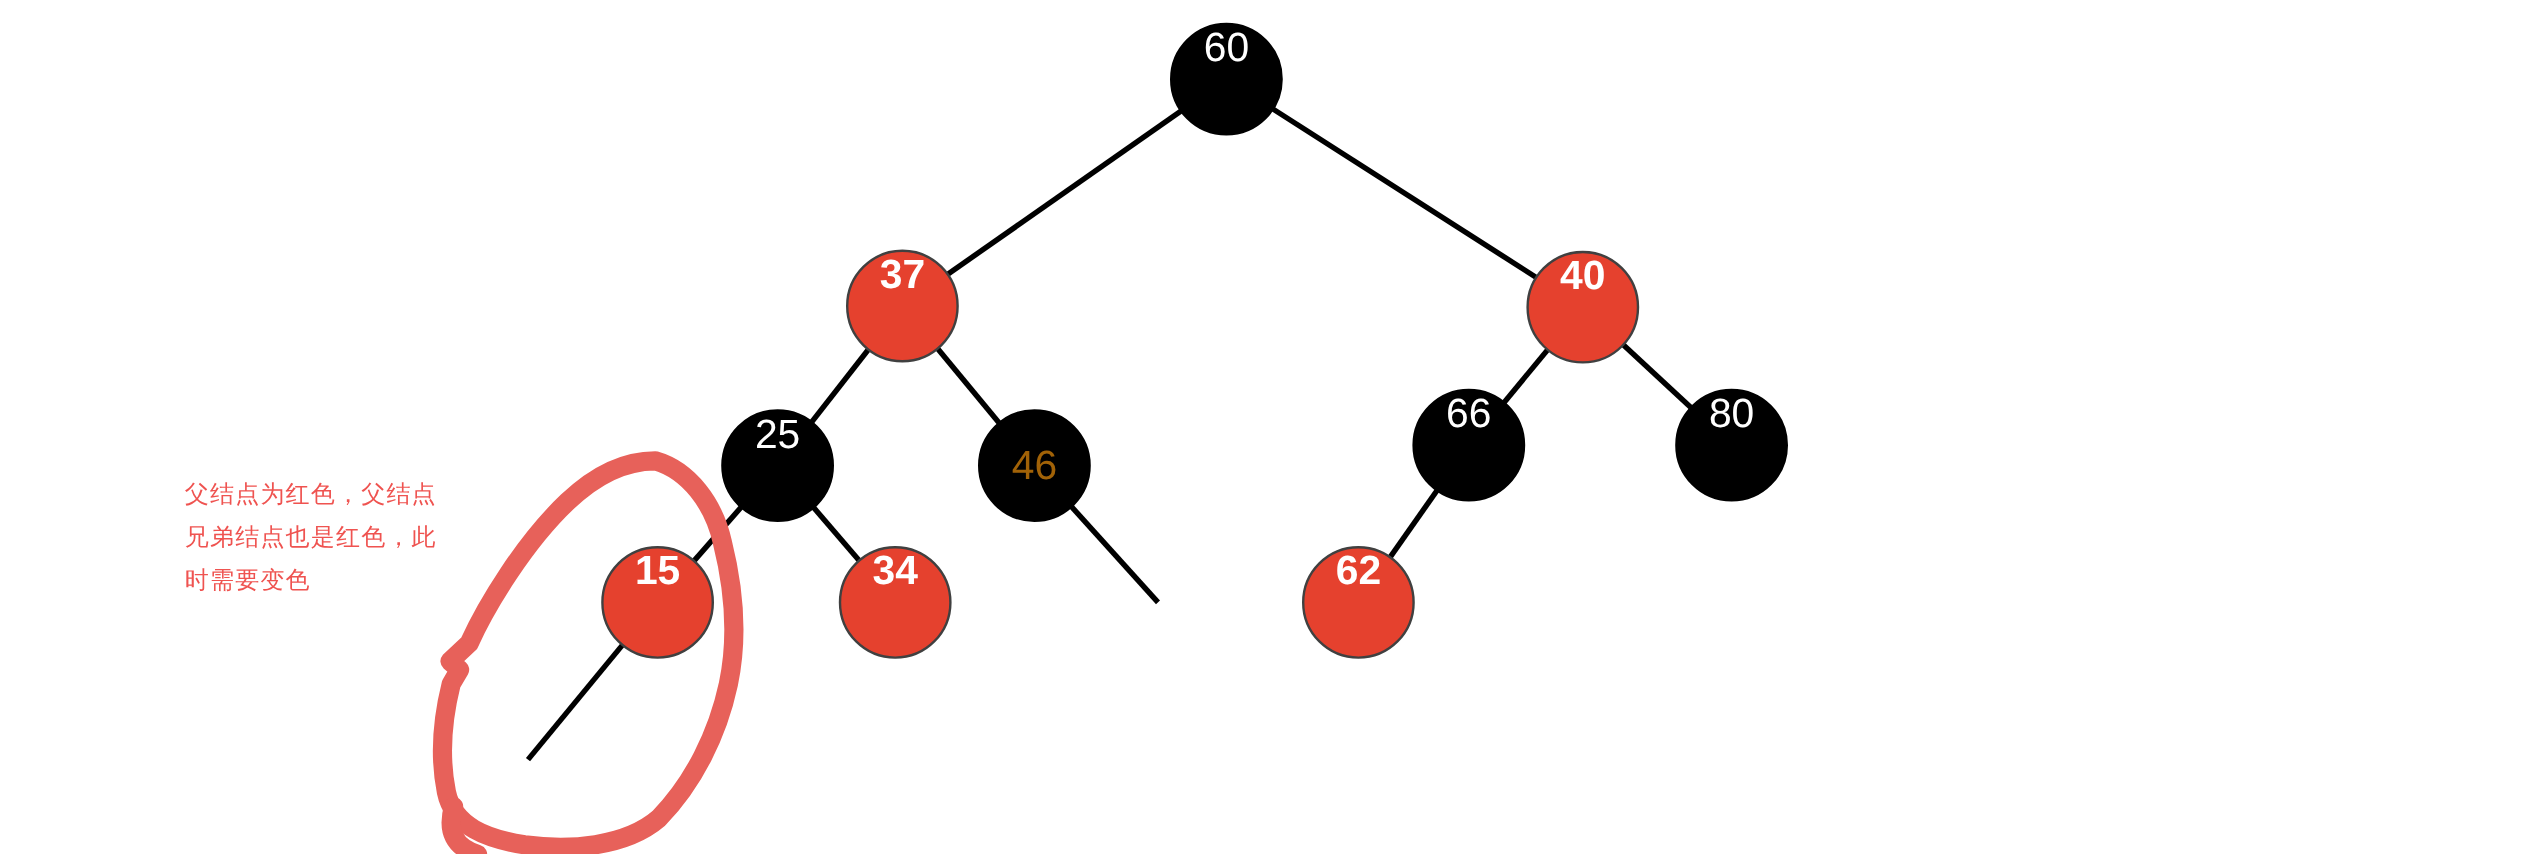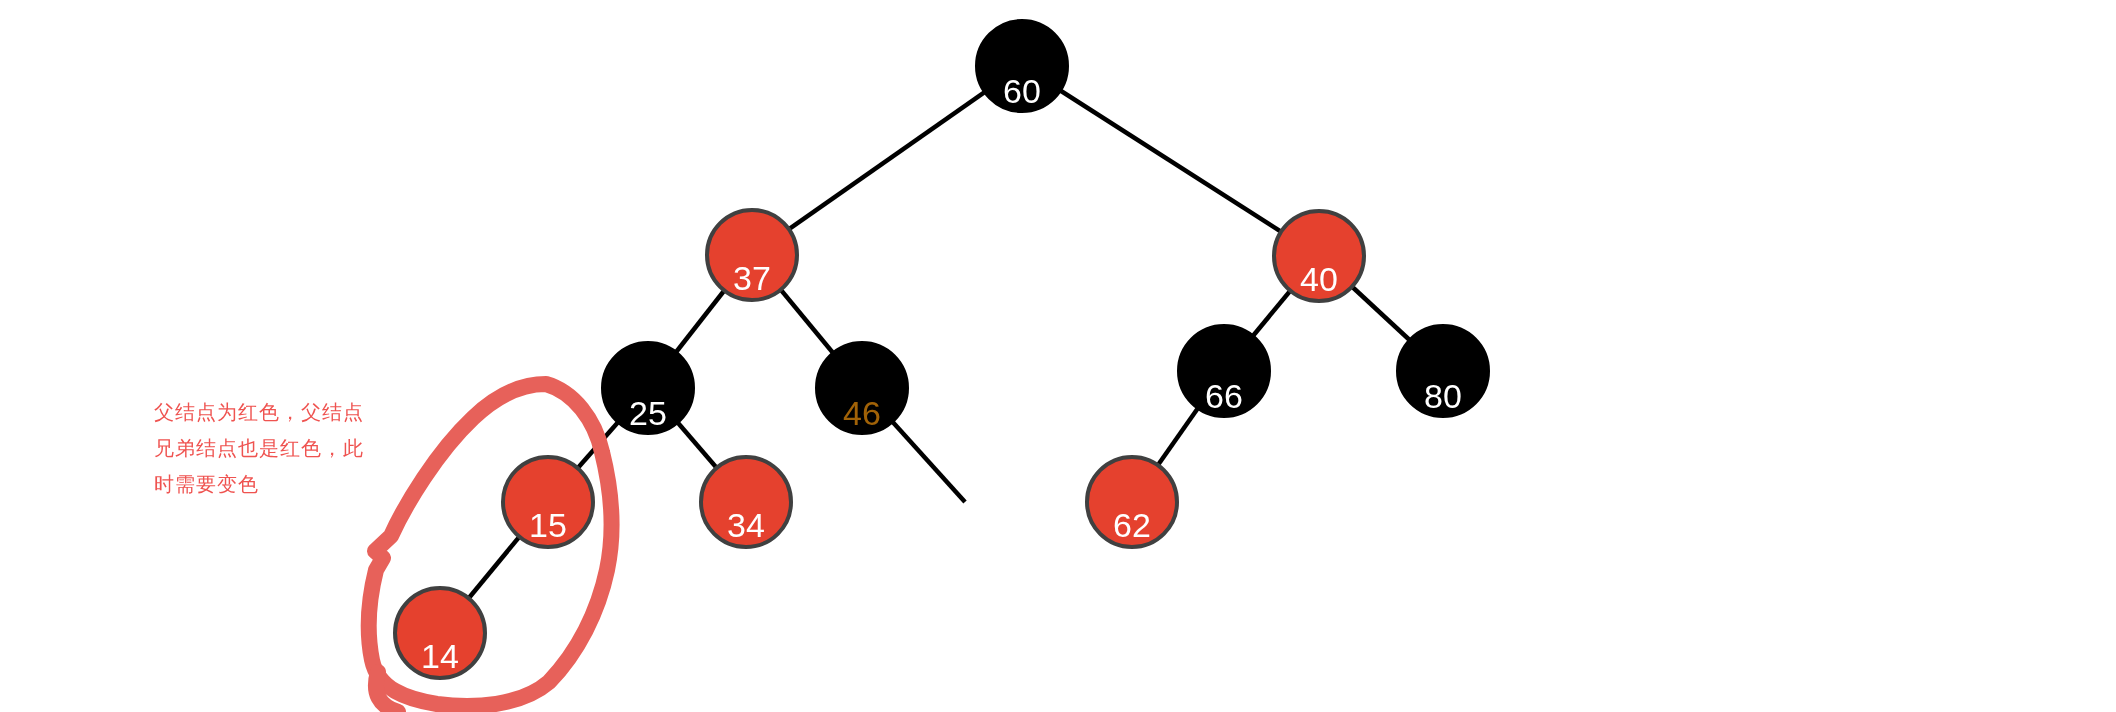--- a/index.html
+++ b/index.html
@@ -22,34 +22,35 @@
     width: 2116px;
     height: 712px;
   }
   .node {
     position: absolute;
     width: 94px;
     height: 94px;
     border-radius: 50%;
     transform: translate(-50%, -50%);
     display: flex;
-    align-items: flex-end;
+    align-items: flex-start;
     justify-content: center;
     color: #ffffff;
     font-size: 34px;
     box-sizing: border-box;
     user-select: none;
   }
   .node.black {
     background: var(--node-black, #000000);
     border: 2px solid var(--node-black, #000000);
   }
   .node.red {
     background: var(--node-red, #e5412e);
-    border: 4px solid #404040;
+    border: 2px solid #404040;
+    font-weight: bold;
   }
   .annotation {
     position: absolute;
     left: 154px;
     top: 394px;
     width: 320px;
     color: var(--text-red, #ef5350);
     font-size: 20px;
     line-height: 36px;
     letter-spacing: 1px;
@@ -98,23 +99,20 @@
       </div>
       <div class="node red" style="left: 548px; top: 502px;">
         <span style="color: rgb(255, 255, 255);">15</span>
       </div>
       <div class="node red" style="left: 746px; top: 502px;">
         <span style="color: rgb(255, 255, 255);">34</span>
       </div>
       <div class="node red" style="left: 1132px; top: 502px;">
         <span style="color: rgb(255, 255, 255);">62</span>
       </div>
-      <div class="node red" style="left: 440px; top: 633px;">
-        <span style="color: rgb(255, 255, 255);">14</span>
-      </div>
     </div>
 
   <svg class="layer" id="marker-layer" viewBox="0 0 2116 712" xmlns="http://www.w3.org/2000/svg">
     <path id="marker-loop" d="M 546 384
              C 574 392, 595 420, 602 452
              C 612 492, 615 532, 607 570
              C 598 612, 578 652, 549 682
              C 521 706, 474 709, 437 704
              C 406 699, 378 689, 372 660
              C 366 630, 369 598, 376 570

